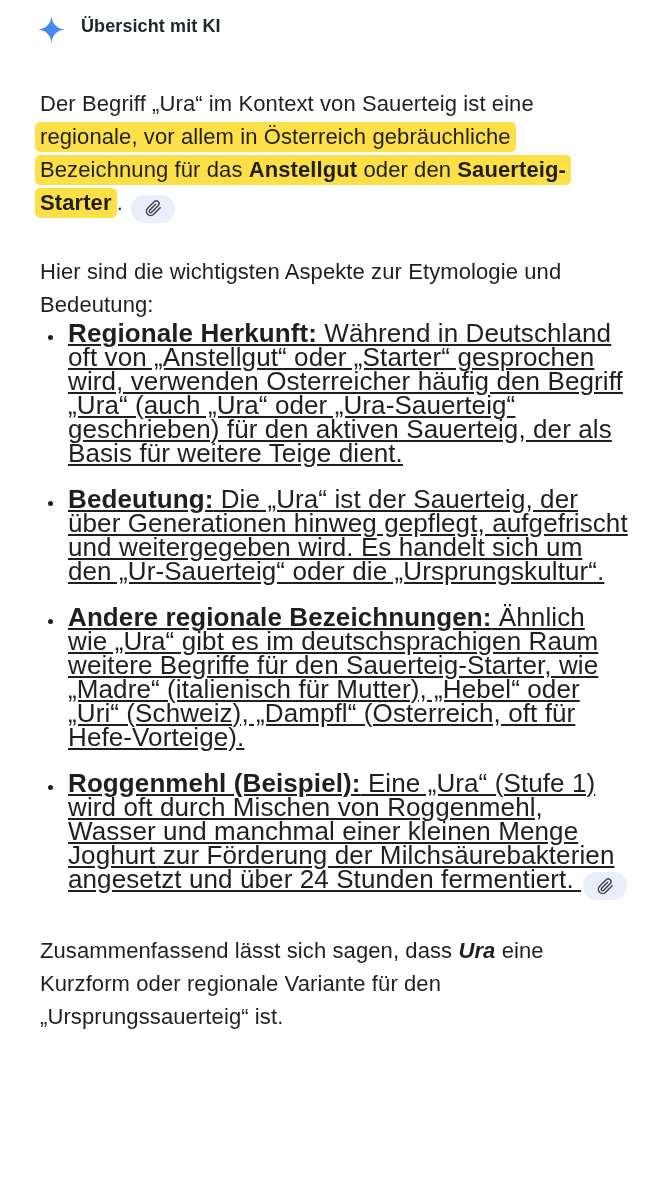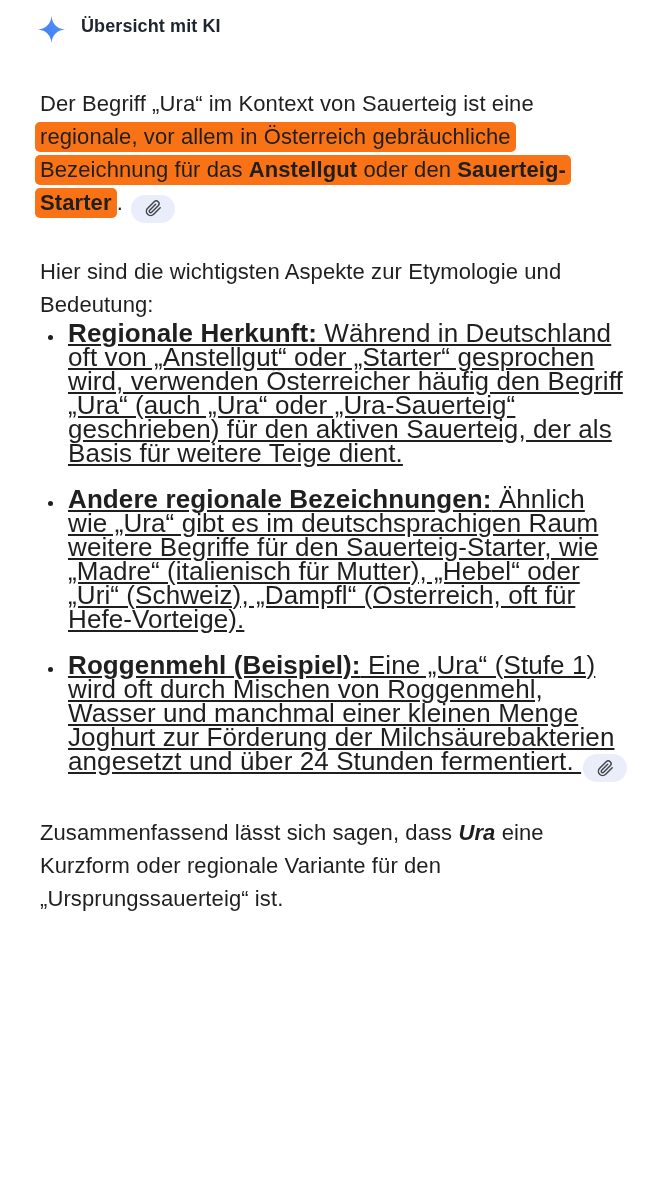--- a/index.html
+++ b/index.html
@@ -35,21 +35,21 @@
     letter-spacing: 0.1px;
   }
   #intro { margin-bottom: 32px; }
   #subheading { }
   #summary { margin-top: 34px; }
 
   b, .b { font-weight: 700; }
   i { font-style: italic; font-weight: bold; }
 
   mark {
-    background: #f97316;
+    background: #fde047;
     color: inherit;
     border-radius: 5px;
     padding: 2px 5px 3px 5px;
     margin-left: -5px;
     -webkit-box-decoration-break: clone;
     box-decoration-break: clone;
   }
 
   
   .chip {
@@ -107,20 +107,21 @@
 <p class="para" id="intro"><span>Der Begriff „Ura“ im Kontext von Sauerteig ist eine </span><mark><span>regionale, vor allem in Österreich gebräuchliche Bezeichnung für das </span><b>Anstellgut</b><span> oder den </span><b>Sauerteig-Starter</b></mark><span>. </span><span class="chip">
       <svg viewBox="0 0 24 24" fill="none" stroke="#41454a" stroke-width="2.1" stroke-linecap="round" stroke-linejoin="round" aria-hidden="true">
         <path d="M21.44 11.05l-9.19 9.19a6 6 0 0 1-8.49-8.49l9.19-9.19a4 4 0 0 1 5.66 5.66l-9.2 9.19a2 2 0 0 1-2.83-2.83l8.49-8.48"></path>
       </svg>
     </span></p>
 
 <p class="para" id="subheading">Hier sind die wichtigsten Aspekte zur Etymologie und Bedeutung:</p>
 
 <ul class="aspects">
   <li><span class="b">Regionale Herkunft:</span><span> Während in Deutschland oft von „Anstellgut“ oder „Starter“ gesprochen wird, verwenden Österreicher häufig den Begriff „Ura“ (auch „Ura“ oder „Ura-Sauerteig“ geschrieben) für den aktiven Sauerteig, der als Basis für weitere Teige dient.</span></li>
+  <li><span class="b">Bedeutung:</span><span> Die „Ura“ ist der Sauerteig, der über Generationen hinweg gepflegt, aufgefrischt und weitergegeben wird. Es handelt sich um den „Ur-Sauerteig“ oder die „Ursprungskultur“.</span></li>
   <li><span class="b">Andere regionale Bezeichnungen:</span><span> Ähnlich wie „Ura“ gibt es im deutschsprachigen Raum weitere Begriffe für den Sauerteig-Starter, wie „Madre“ (italienisch für Mutter), „Hebel“ oder „Uri“ (Schweiz), „Dampfl“ (Österreich, oft für Hefe-Vorteige).</span></li>
   <li><span class="b">Roggenmehl (Beispiel):</span><span> Eine „Ura“ (Stufe 1) wird oft durch Mischen von Roggenmehl, Wasser und manchmal einer kleinen Menge Joghurt zur Förderung der Milchsäurebakterien angesetzt und über 24 Stunden fermentiert. </span><span class="chip">
         <svg viewBox="0 0 24 24" fill="none" stroke="#41454a" stroke-width="2.1" stroke-linecap="round" stroke-linejoin="round" aria-hidden="true">
           <path d="M21.44 11.05l-9.19 9.19a6 6 0 0 1-8.49-8.49l9.19-9.19a4 4 0 0 1 5.66 5.66l-9.2 9.19a2 2 0 0 1-2.83-2.83l8.49-8.48"></path>
         </svg>
       </span></li>
 </ul>
 
 <p class="para" id="summary"><span>Zusammenfassend lässt sich sagen, dass </span><i>Ura</i><span> eine Kurzform oder regionale Variante für den „Ursprungssauerteig“ ist.</span></p>
 

